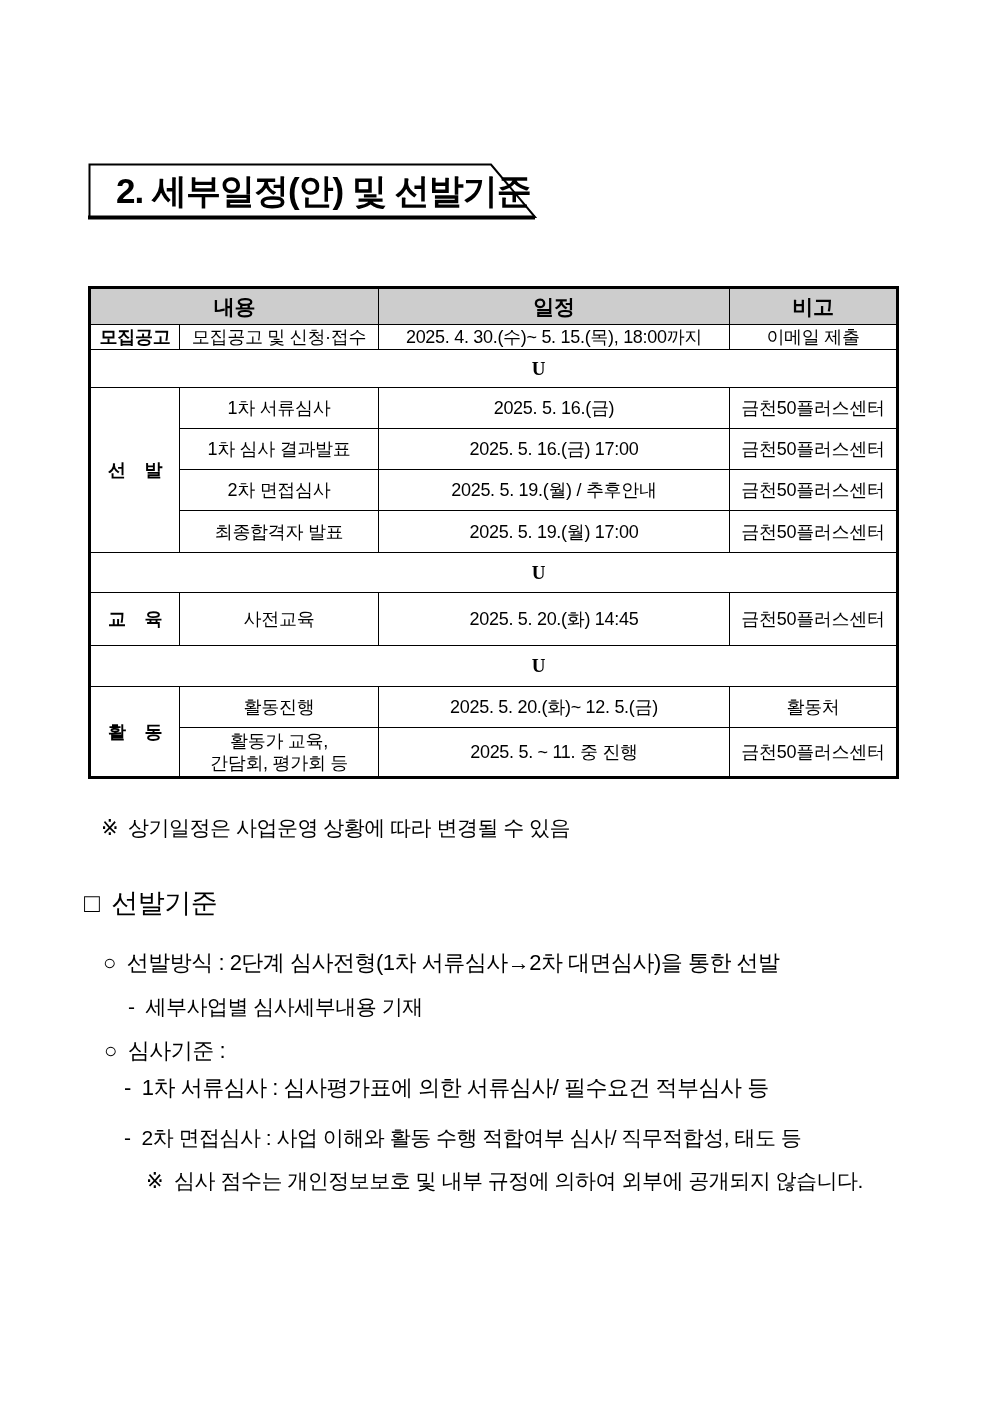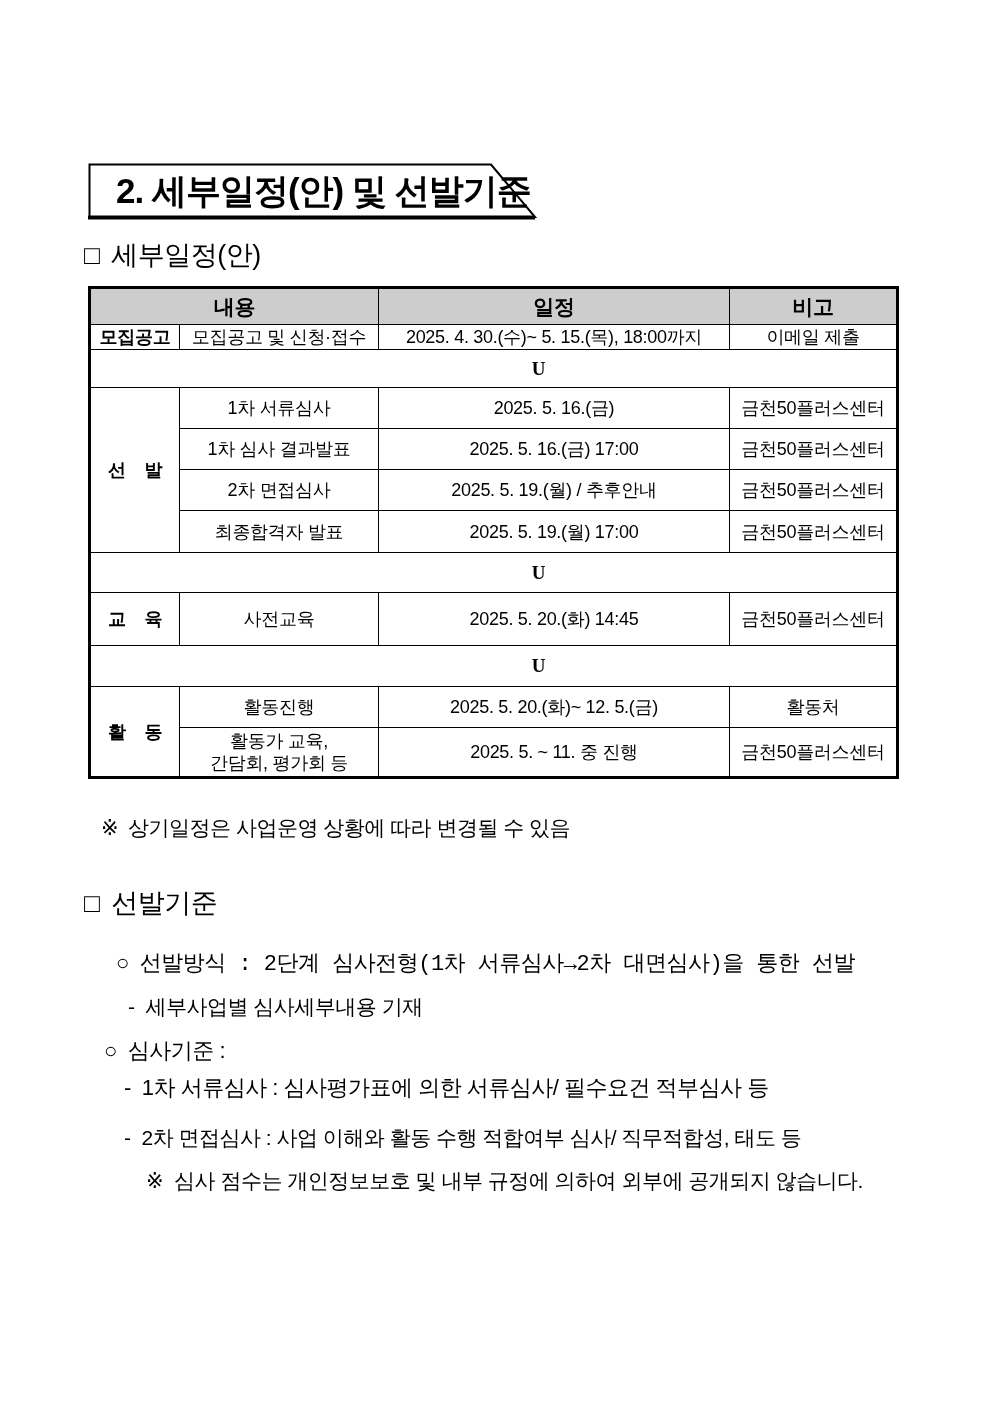--- a/index.html
+++ b/index.html
@@ -46,43 +46,40 @@
     font-size:19px;
   }
   
   .note-line{
     position:absolute;left:101px;top:814px;font-size:21px;
     letter-spacing:-0.5px;white-space:nowrap;
   }
   .note-line .mark{margin-right:10px;}
   .crit-line{position:absolute;font-size:22px;letter-spacing:-0.5px;white-space:nowrap;}
   .crit-line .blt{margin-right:11px;}
-  .c0{left:116px;top:948px;font-family:Liberation Mono, monospace;}
+  .c0{left:103px;top:948px;}
   .c1{left:128px;top:993px;font-size:21px;}
   .c2{left:104px;top:1036px;}
   .c3{left:124px;top:1073px;font-size:22px;}
   .c4{left:124px;top:1124px;font-size:21px;}
   .c5{left:146px;top:1167px;font-size:21px;}
 </style>
 </head>
 <body>
 
 <div class="page">
 
   <div class="banner">
     <svg width="452" height="58">
       <path d="M1.5,1.5 L403,1.5 L447,54 L1.5,54 Z" fill="#ffffff" stroke="#000000" stroke-width="2"></path>
       <line x1="0" y1="54.5" x2="447" y2="54.5" stroke="#000000" stroke-width="4"></line>
     </svg>
     <div class="banner-text">2. 세부일정(안) 및 선발기준</div>
   </div>
 
-  <div class="sect-head" style="top:237px;">
-    <span class="sq">□</span><span>세부일정(안)</span>
-  </div>
 
   <table class="sched">
     <colgroup>
       <col style="width:90px">
         <col style="width:199px">
         <col style="width:351px">
         <col style="width:168px">
     </colgroup>
     <tbody>
       <tr style="height:37px">

